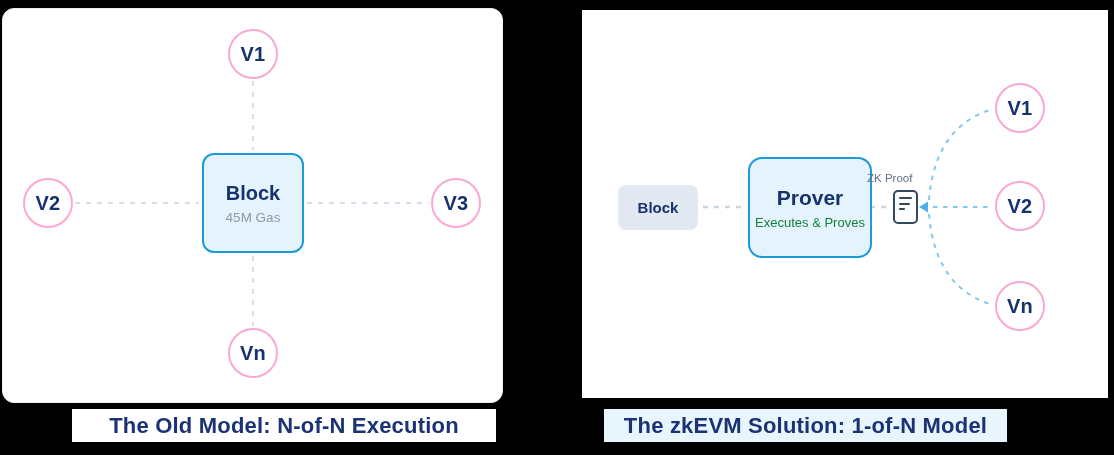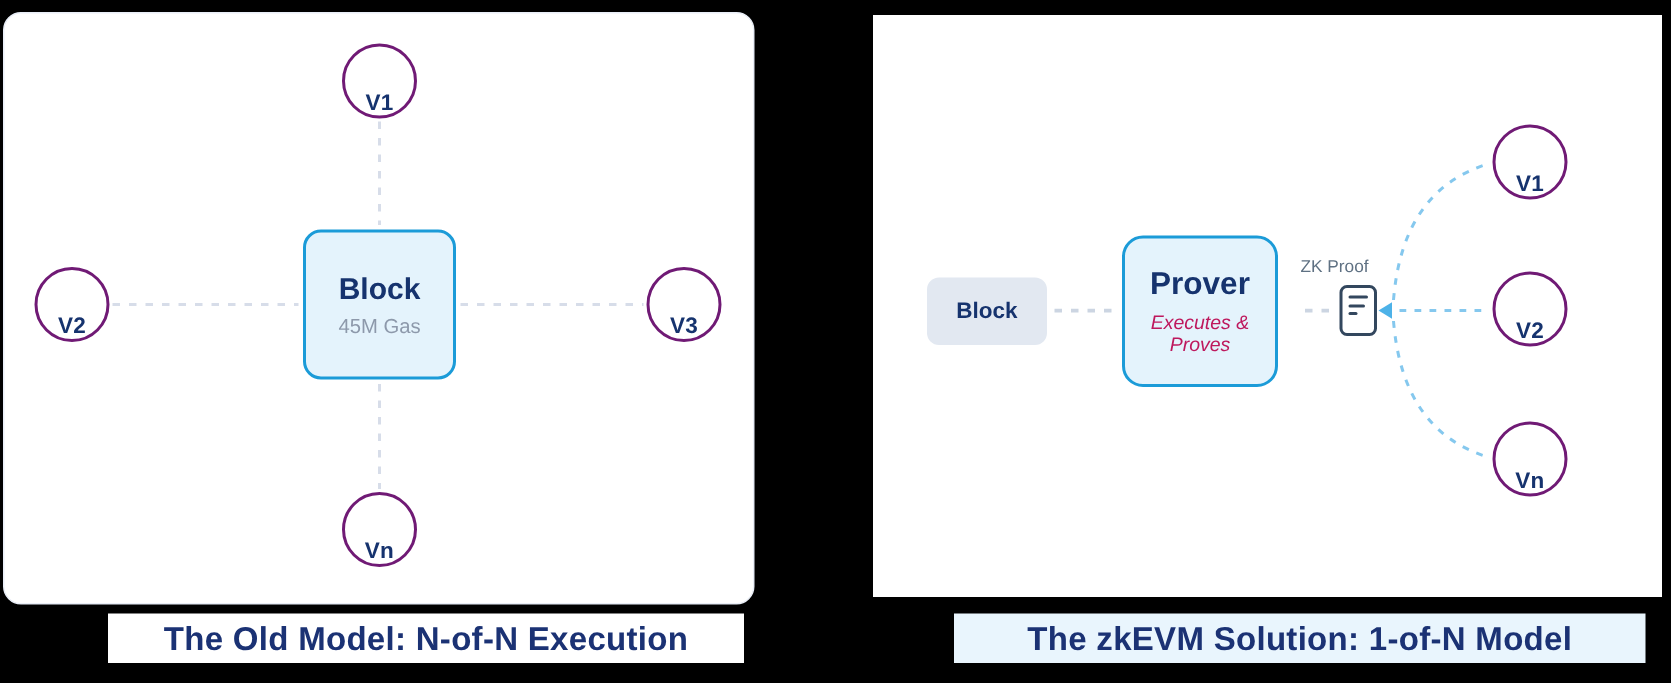--- a/index.html
+++ b/index.html
@@ -26,26 +26,26 @@
     left: 582px; top: 10px; width: 526px; height: 388px;
   }
   .panel svg.wires { position: absolute; left: 0; top: 0; }
 
   
   .node-circle {
     position: absolute;
     width: 50px; height: 50px;
     border-radius: 50%;
     background: #ffffff;
-    border: 2px solid #701a75;
+    border: 2px solid #f9a8d4;
     box-sizing: border-box;
-    display: flex; align-items: flex-end; justify-content: center;
+    display: flex; align-items: center; justify-content: center;
     color: #16336e;
     font-weight: bold;
-    font-size: 15px;
+    font-size: 20px;
     letter-spacing: 0.2px;
   }
   .accent-box {
     position: absolute;
     background: #e4f3fc;
     border: 2.5px solid #1b9bd8;
     box-sizing: border-box;
     display: flex; flex-direction: column;
     align-items: center; justify-content: center;
     text-align: center;
@@ -60,25 +60,25 @@
   
   .block-box {
     left: 199px; top: 144px; width: 102px; height: 100px;
     border-radius: 12px;
   }
   .block-box .box-title { font-size: 20px; }
   .block-box .box-subtitle { font-size: 13.5px; }
 
   
   .prover-box {
-    left: 166px; top: 147px; width: 104px; height: 101px;
+    left: 166px; top: 147px; width: 124px; height: 101px;
     border-radius: 14px;
   }
   .prover-box .box-title { font-size: 21px; }
-  .prover-box .box-subtitle { font-size: 13px; color: #be185d; font-style: italic; }
+  .prover-box .box-subtitle { font-size: 13px; color: #15803d; }
 
   
   .gray-block {
     position: absolute;
     left: 36px; top: 175px; width: 80px; height: 45px;
     background: #e2e8f1;
     border-radius: 8px;
     display: flex; align-items: center; justify-content: center;
     color: #16336e; font-weight: bold; font-size: 15px;
   }
@@ -112,21 +112,21 @@
     position: absolute;
     top: 409px; height: 33px;
     display: flex; align-items: center; justify-content: center;
     color: #1b3274;
     font-weight: bold;
     font-size: 22px;
     letter-spacing: 0.2px;
     white-space: nowrap;
   }
   .caption-left  { left: 72px;  width: 424px; background: #ffffff; }
-  .caption-right { left: 636px; width: 461px; background: #e9f5fd; }
+  .caption-right { left: 604px; width: 403px; background: #e9f5fd; }
 </style>
 </head>
 <body>
 
 <div class="stage">
 
   <div class="panel panel-left">
     <svg class="wires" width="501" height="395" viewBox="0 0 501 395">
       <path d="M 250 72 V 141" fill="none" stroke="#d7dde9" stroke-width="2" stroke-dasharray="5 6"></path>
       <path d="M 250 247 V 317" fill="none" stroke="#d7dde9" stroke-width="2" stroke-dasharray="5 6"></path>

